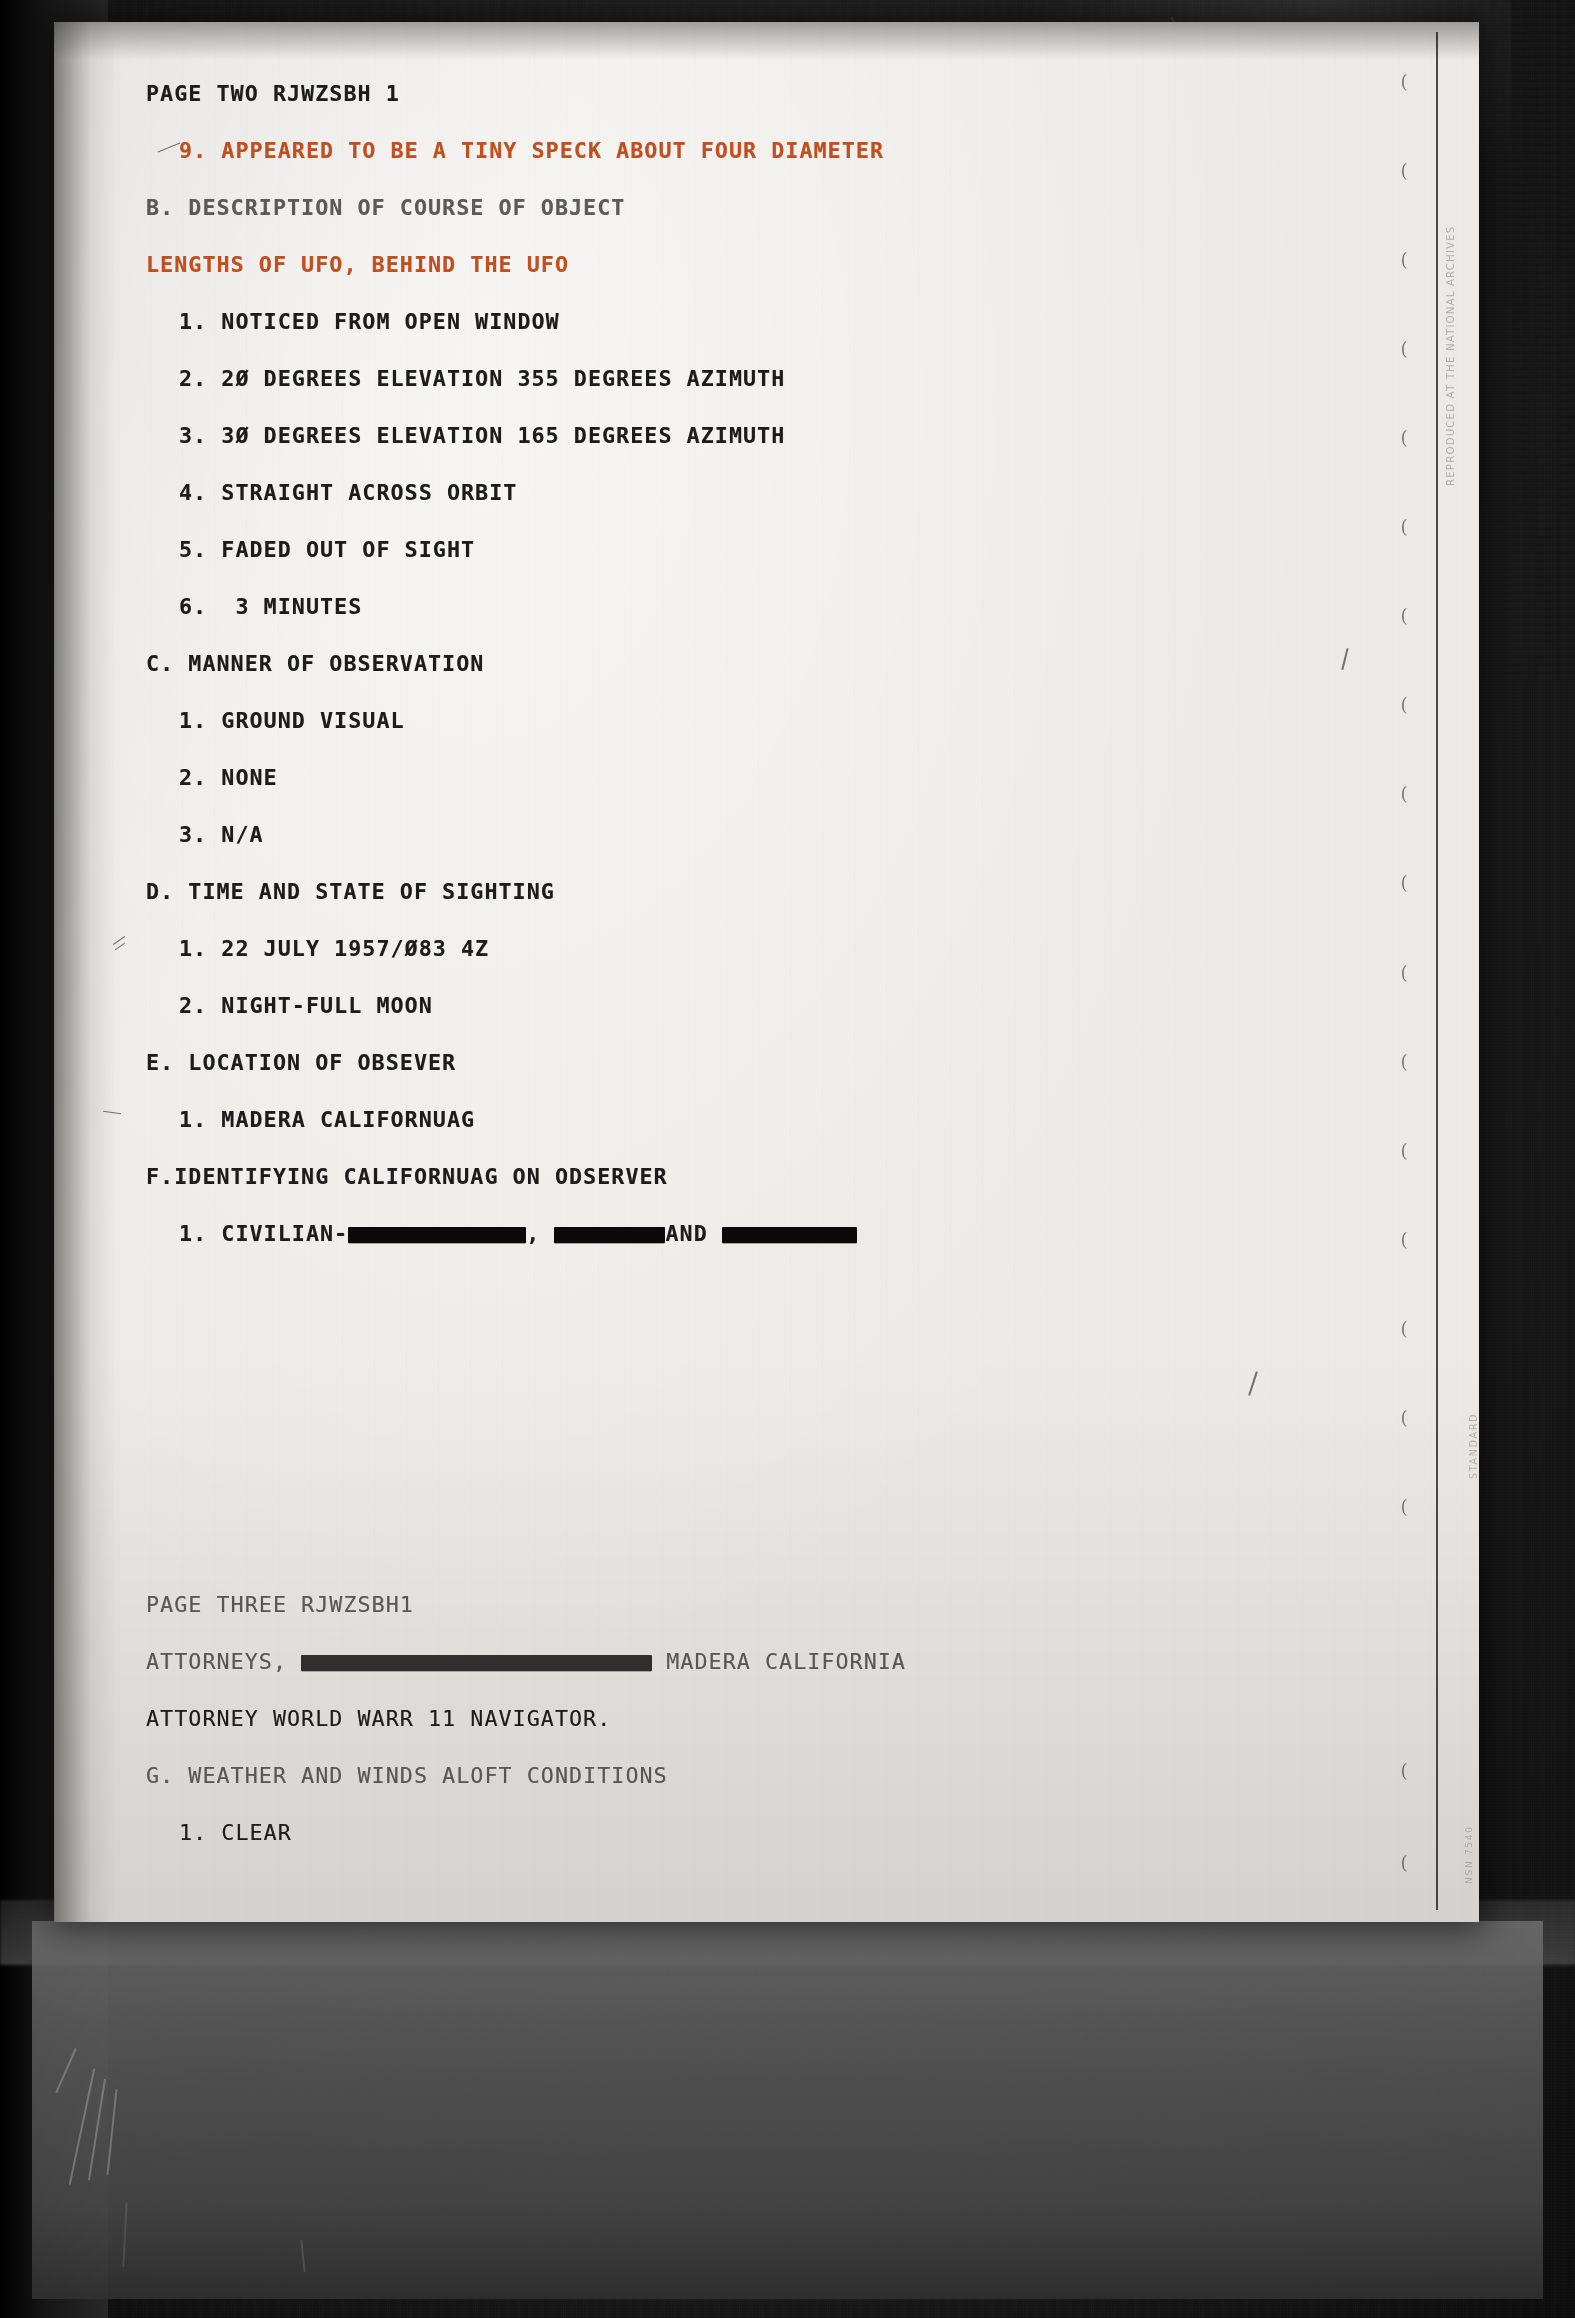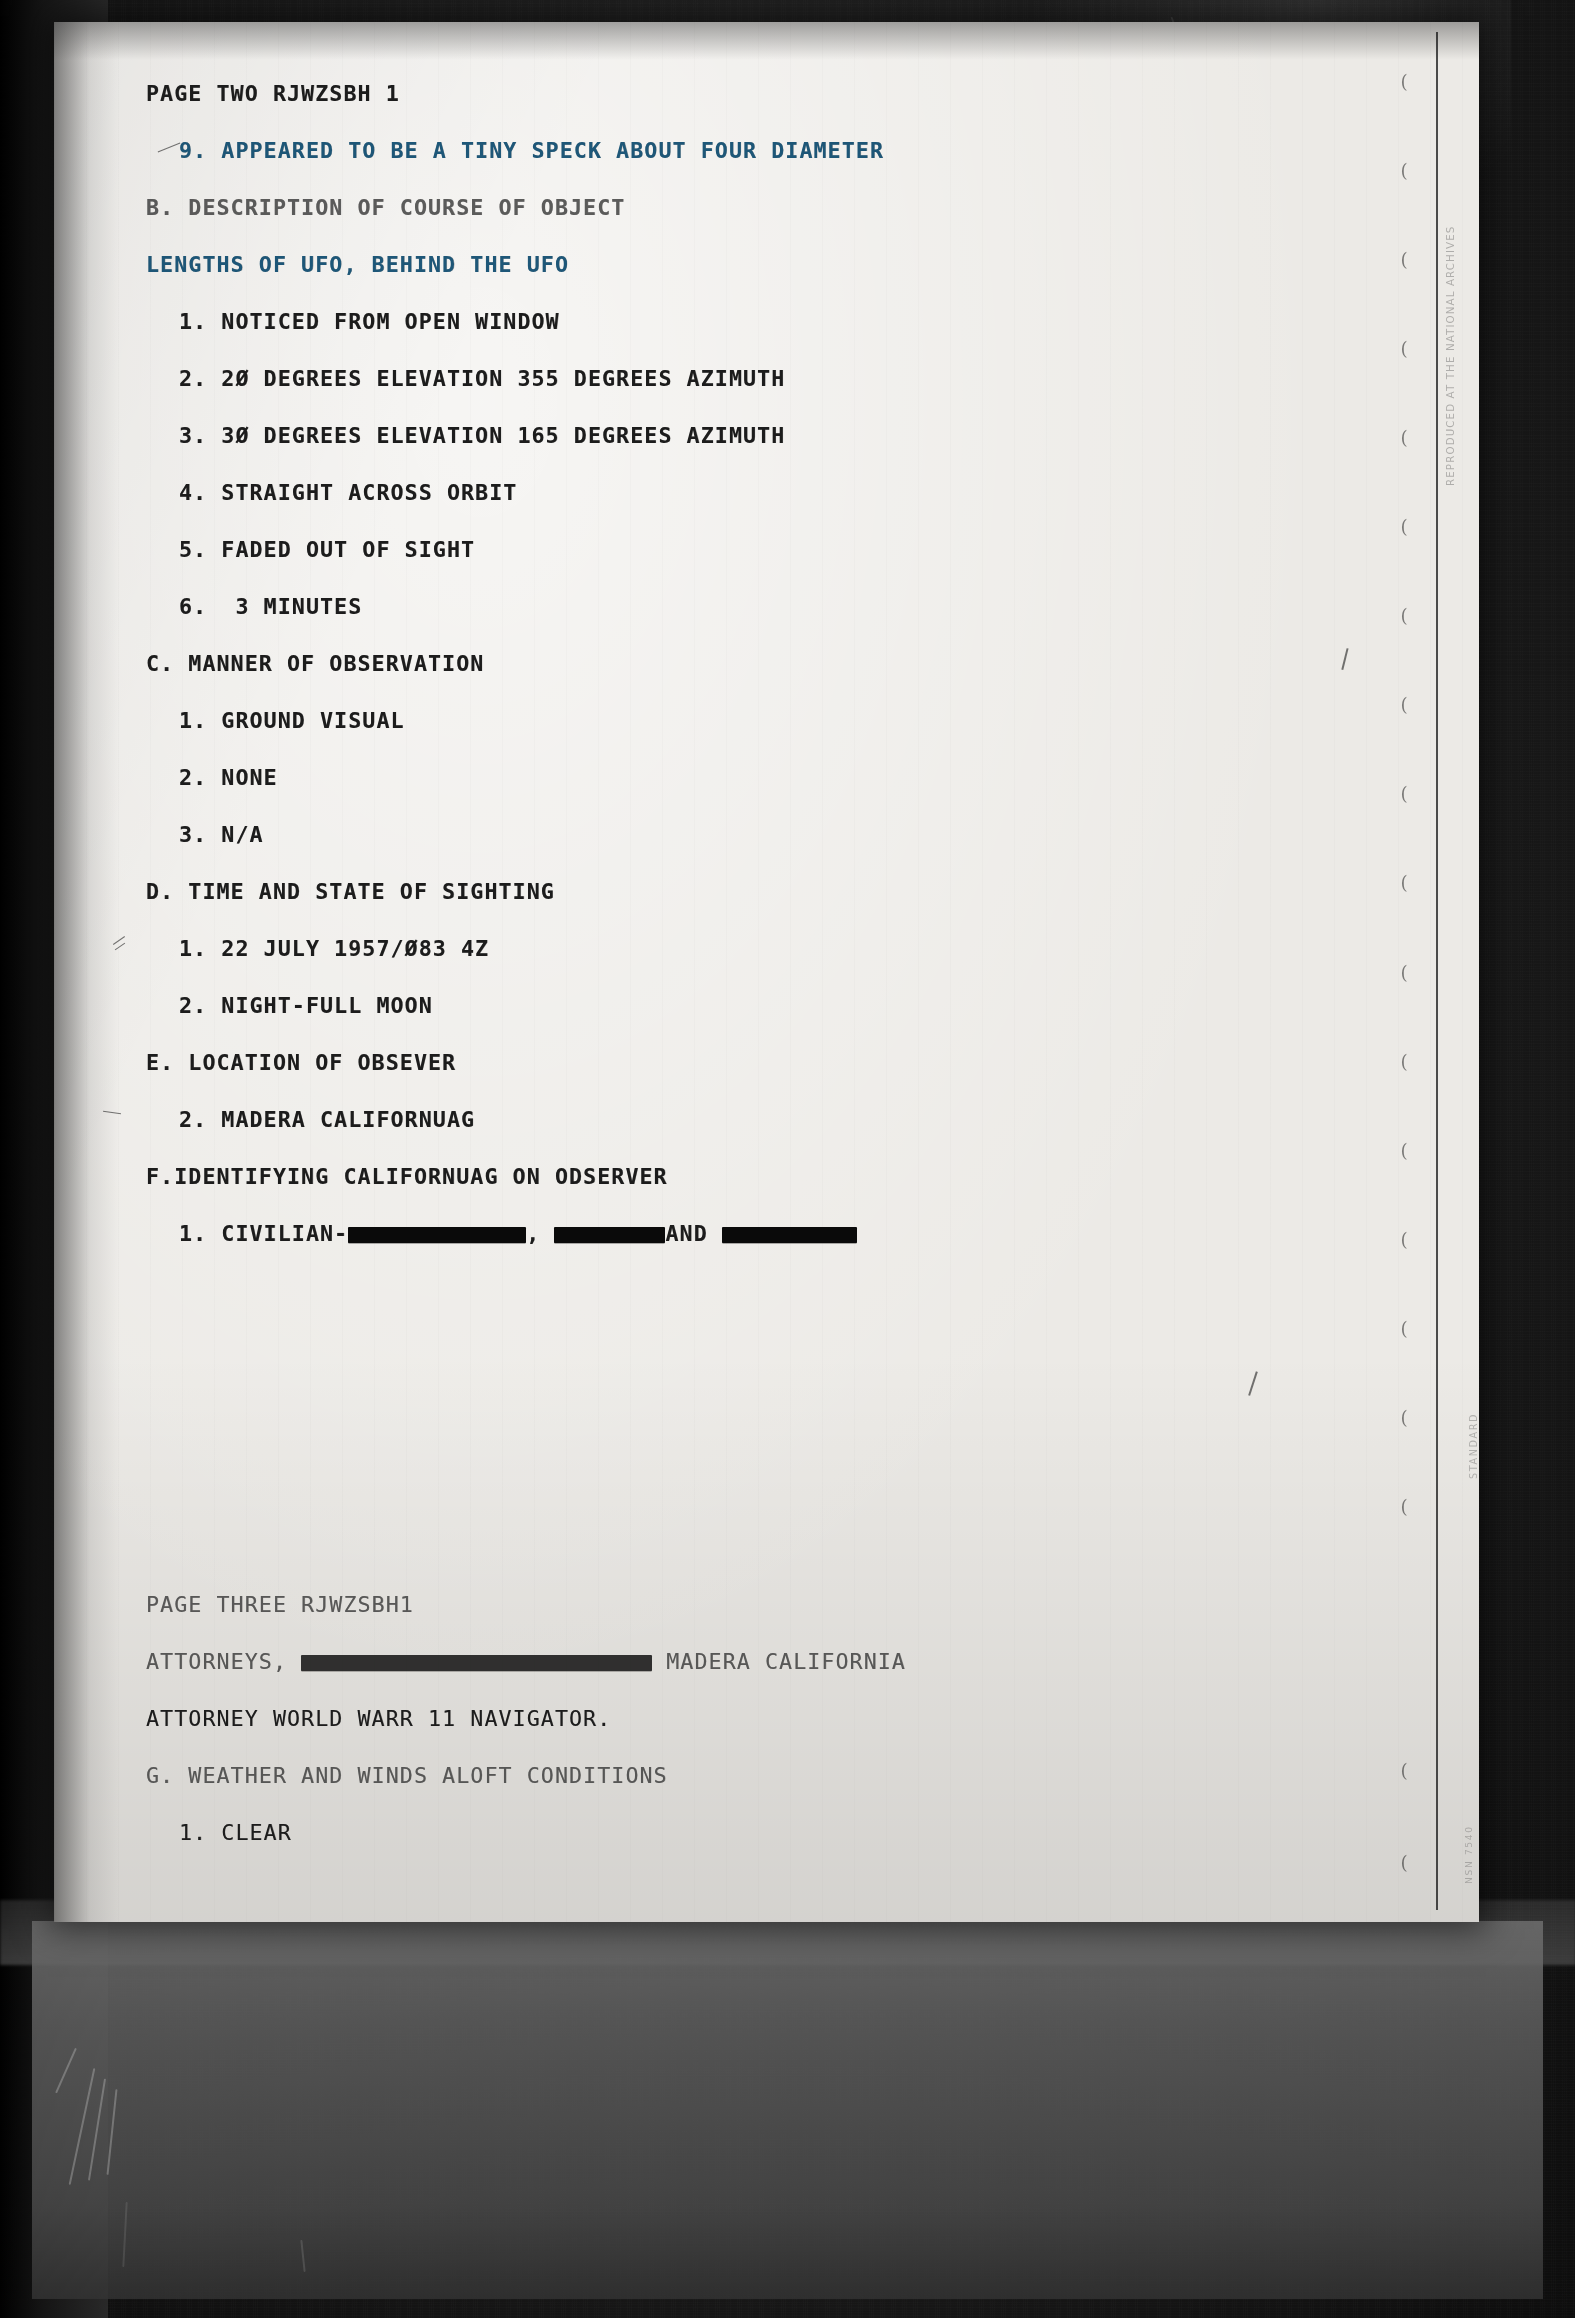--- a/index.html
+++ b/index.html
@@ -170,21 +170,21 @@
   .line {
     font-family: "DejaVu Sans Mono", monospace;
     font-size: 21.6px;
     line-height: 57px;
     letter-spacing: 1.1px;
     color: #1c1c1c;
     white-space: pre;
     text-shadow: 0.3px 0.3px 0px rgba(0,0,0,.35);
   }
   .line.indent1 { padding-left: 33px; }
-  .line.light   { color: #0c4a6e; opacity: .92; }
+  .line.light   { color: #c2410c; opacity: .92; }
   .line.faint   { color: #3a3a3a; opacity: .82; }
 
   
   .redact {
     display: inline-block;
     background: #0a0a0a;
     height: 16px;
     vertical-align: -2.2px;
     border-radius: 1.1px;
     box-shadow: 0 0.5px 0 rgba(0,0,0,.6);
@@ -313,21 +313,21 @@
       <div class="line indent1">5. FADED OUT OF SIGHT</div>
       <div class="line indent1">6.  3 MINUTES</div>
       <div class="line">C. MANNER OF OBSERVATION</div>
       <div class="line indent1">1. GROUND VISUAL</div>
       <div class="line indent1">2. NONE</div>
       <div class="line indent1">3. N/A</div>
       <div class="line">D. TIME AND STATE OF SIGHTING</div>
       <div class="line indent1">1. 22 JULY 1957/Ø83 4Z</div>
       <div class="line indent1">2. NIGHT-FULL MOON</div>
       <div class="line">E. LOCATION OF OBSEVER</div>
-      <div class="line indent1">2. MADERA CALIFORNUAG</div>
+      <div class="line indent1">1. MADERA CALIFORNUAG</div>
       <div class="line">F.IDENTIFYING CALIFORNUAG ON ODSERVER</div>
 
       <div class="line indent1 redact-row"><span>1. CIVILIAN-</span><span class="redact r1"></span><span>,</span> <span class="redact r2"></span><span>AND</span> <span class="redact r3"></span></div>
     </div>
 
     <div class="typed-b">
       <div class="line faint">PAGE THREE RJWZSBH1</div>
 
       <div class="line faint redact-row"><span>ATTORNEYS,</span> <span class="redact wide"></span> <span>MADERA CALIFORNIA</span></div>
 

